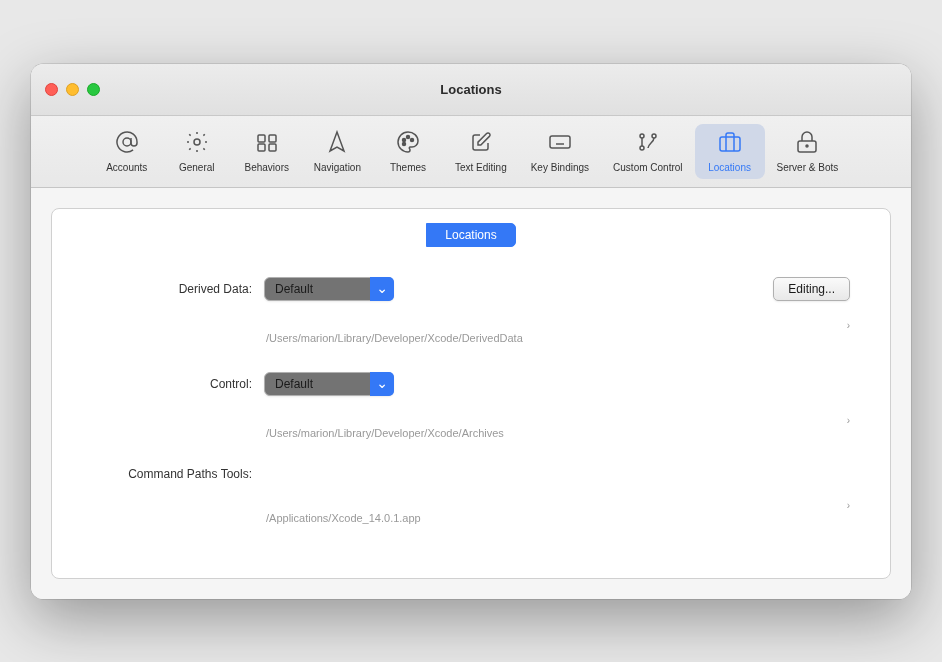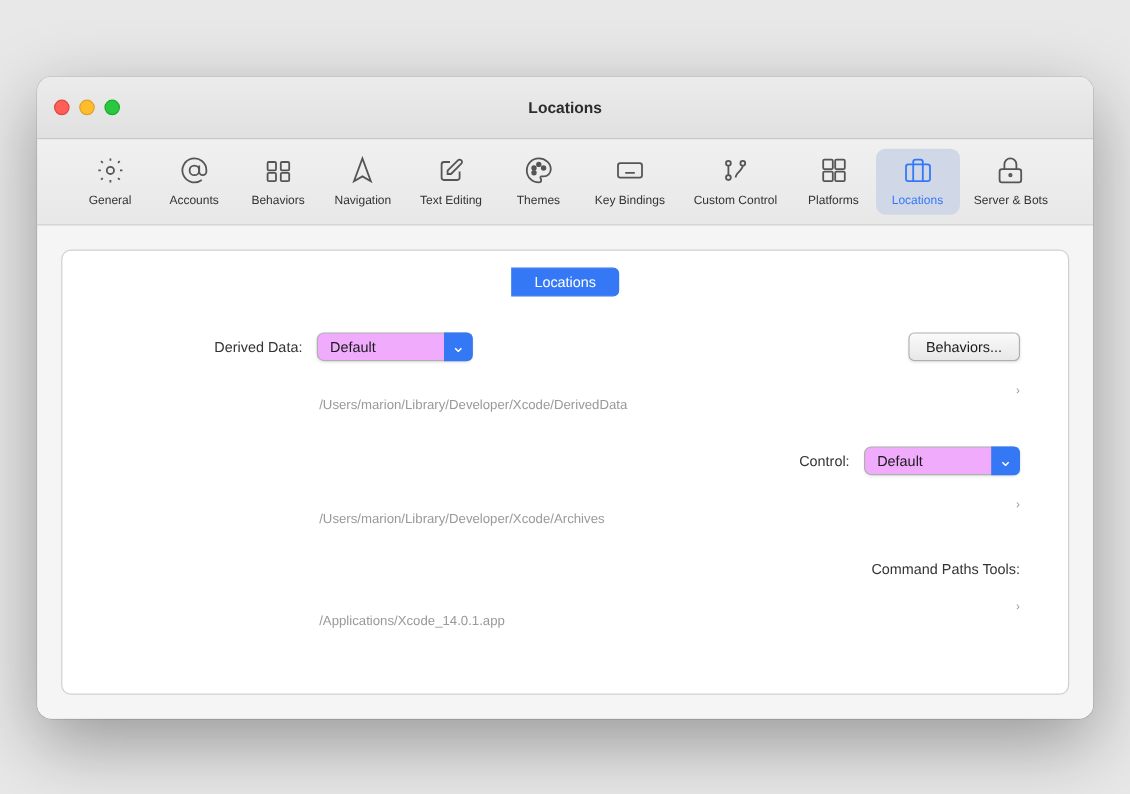--- a/index.html
+++ b/index.html
@@ -171,40 +171,39 @@
     .form-row {
       display: flex;
       flex-direction: column;
       gap: 6px;
     }
 
     .form-row-main {
       display: flex;
       align-items: center;
       gap: 12px;
-      justify-content: flex-end;
     }
 
     .form-label {
       font-size: 12px;
       color: #333;
       text-align: right;
       min-width: 160px;
     }
 
     .form-select-wrapper {
       position: relative;
       display: inline-flex;
       align-items: center;
     }
 
     .form-select {
       appearance: none;
       -webkit-appearance: none;
-      background: #f0abfc;
+      background: #737373;
       border: 1px solid #b0b0b0;
       border-radius: 6px;
       padding: 4px 28px 4px 10px;
       font-size: 12px;
       color: #1a1a1a;
       cursor: pointer;
       min-width: 130px;
       box-shadow: 0 1px 2px rgba(0,0,0,0.08);
     }
 
@@ -285,35 +284,35 @@
       <div class="traffic-light maximize"></div>
     </div>
     <span class="titlebar-title">Locations</span>
   </div>
 
   <div class="toolbar">
 
     <div class="toolbar-item">
       <span class="icon">
         <svg class="icon-svg" viewBox="0 0 24 24" fill="none" stroke="#555" stroke-width="1.5">
+          <circle cx="12" cy="12" r="4"></circle>
+          <path d="M16 8v5a3 3 0 006 0v-1a10 10 0 10-3.92 7.94"></path>
+        </svg>
+      </span>
+      <span class="label">Accounts</span>
+    </div>
+
+    <div class="toolbar-item">
+      <span class="icon">
+        <svg class="icon-svg" viewBox="0 0 24 24" fill="none" stroke="#555" stroke-width="1.5">
           <circle cx="12" cy="12" r="3"></circle>
           <path d="M12 2v2M12 20v2M4.22 4.22l1.42 1.42M18.36 18.36l1.42 1.42M2 12h2M20 12h2M4.22 19.78l1.42-1.42M18.36 5.64l1.42-1.42"></path>
         </svg>
       </span>
       <span class="label">General</span>
-    </div>
-
-    <div class="toolbar-item">
-      <span class="icon">
-        <svg class="icon-svg" viewBox="0 0 24 24" fill="none" stroke="#555" stroke-width="1.5">
-          <circle cx="12" cy="12" r="4"></circle>
-          <path d="M16 8v5a3 3 0 006 0v-1a10 10 0 10-3.92 7.94"></path>
-        </svg>
-      </span>
-      <span class="label">Accounts</span>
     </div>
 
     <div class="toolbar-item">
       <span class="icon">
         <svg class="icon-svg" viewBox="0 0 24 24" fill="none" stroke="#555" stroke-width="1.5">
           <rect x="3" y="5" width="7" height="7" rx="1"></rect>
           <rect x="14" y="5" width="7" height="7" rx="1"></rect>
           <rect x="3" y="14" width="7" height="7" rx="1"></rect>
           <rect x="14" y="14" width="7" height="7" rx="1"></rect>
         </svg>
@@ -321,77 +320,66 @@
       <span class="label">Behaviors</span>
     </div>
 
     <div class="toolbar-item">
       <span class="icon">
         <svg class="icon-svg" viewBox="0 0 24 24" fill="none" stroke="#555" stroke-width="1.5">
           <polygon points="12,2 19,21 12,17 5,21"></polygon>
         </svg>
       </span>
       <span class="label">Navigation</span>
-    </div>
-
-    <div class="toolbar-item">
-      <span class="icon">
-        <svg class="icon-svg" viewBox="0 0 24 24" fill="none" stroke="#555" stroke-width="1.5">
-          <path d="M11 5H6a2 2 0 00-2 2v11a2 2 0 002 2h11a2 2 0 002-2v-5m-1.414-9.414a2 2 0 112.828 2.828L11.828 15H9v-2.828l8.586-8.586z"></path>
-        </svg>
-      </span>
-      <span class="label">Text Editing</span>
     </div>
 
     <div class="toolbar-item">
       <span class="icon">
         <svg class="icon-svg" viewBox="0 0 24 24" fill="none" stroke="#555" stroke-width="1.5">
           <path d="M12 2C6.48 2 2 6.48 2 12s4.48 10 10 10c1.1 0 2-.9 2-2 0-.54-.2-1.03-.53-1.4a.996.996 0 01.73-1.6H16c3.31 0 6-2.69 6-6 0-4.97-4.48-9-10-9z"></path>
           <circle cx="8" cy="14" r="1.5" fill="#555"></circle>
           <circle cx="8" cy="10" r="1.5" fill="#555"></circle>
           <circle cx="12" cy="7" r="1.5" fill="#555"></circle>
           <circle cx="16" cy="10" r="1.5" fill="#555"></circle>
         </svg>
       </span>
       <span class="label">Themes</span>
     </div>
 
     <div class="toolbar-item">
       <span class="icon">
         <svg class="icon-svg" viewBox="0 0 24 24" fill="none" stroke="#555" stroke-width="1.5">
+          <path d="M11 5H6a2 2 0 00-2 2v11a2 2 0 002 2h11a2 2 0 002-2v-5m-1.414-9.414a2 2 0 112.828 2.828L11.828 15H9v-2.828l8.586-8.586z"></path>
+        </svg>
+      </span>
+      <span class="label">Text Editing</span>
+    </div>
+
+    <div class="toolbar-item">
+      <span class="icon">
+        <svg class="icon-svg" viewBox="0 0 24 24" fill="none" stroke="#555" stroke-width="1.5">
           <rect x="2" y="6" width="20" height="12" rx="2"></rect>
           <path d="M6 10h.01M10 10h.01M14 10h.01M18 10h.01M8 14h8M6 14h.01"></path>
         </svg>
       </span>
       <span class="label">Key Bindings</span>
     </div>
 
     <div class="toolbar-item">
       <span class="icon">
         <svg class="icon-svg" viewBox="0 0 24 24" fill="none" stroke="#555" stroke-width="1.5">
           <circle cx="6" cy="18" r="2"></circle>
           <circle cx="18" cy="6" r="2"></circle>
           <circle cx="6" cy="6" r="2"></circle>
           <path d="M6 16v-8M18 8c0 4-6 6-6 10"></path>
         </svg>
       </span>
       <span class="label">Custom Control</span>
     </div>
 
-    <div class="toolbar-item">
-      <span class="icon">
-        <svg class="icon-svg" viewBox="0 0 24 24" fill="none" stroke="#555" stroke-width="1.5">
-          <rect x="3" y="3" width="8" height="8" rx="1"></rect>
-          <rect x="13" y="3" width="8" height="8" rx="1"></rect>
-          <rect x="3" y="13" width="8" height="8" rx="1"></rect>
-          <rect x="13" y="13" width="8" height="8" rx="1"></rect>
-        </svg>
-      </span>
-      <span class="label">Platforms</span>
-    </div>
 
     <div class="toolbar-item active">
       <span class="icon">
         <svg class="icon-svg" viewBox="0 0 24 24" fill="none" stroke="#3478f6" stroke-width="1.5">
           <path d="M20 7H4a2 2 0 00-2 2v10a2 2 0 002 2h16a2 2 0 002-2V9a2 2 0 00-2-2z"></path>
           <path d="M16 21V5a2 2 0 00-2-2h-4a2 2 0 00-2 2v16"></path>
         </svg>
       </span>
       <span class="label">Locations</span>
     </div>
@@ -423,21 +411,21 @@
           <div class="form-row-main">
             <span class="form-label">Derived Data:</span>
             <div class="form-select-wrapper">
               <select class="form-select">
                 <option>Default</option>
                 <option>Custom</option>
               </select>
               <div class="select-arrow"></div>
             </div>
             <div style="flex:1"></div>
-            <button class="advanced-btn">Behaviors...</button>
+            <button class="advanced-btn">Editing...</button>
           </div>
           <div class="form-path">
             <span class="path-text">/Users/marion/Library/Developer/Xcode/DerivedData</span>
             <span class="path-arrow">›</span>
           </div>
         </div>
 
         <div class="form-row">
           <div class="form-row-main">
             <span class="form-label">Control:</span>

